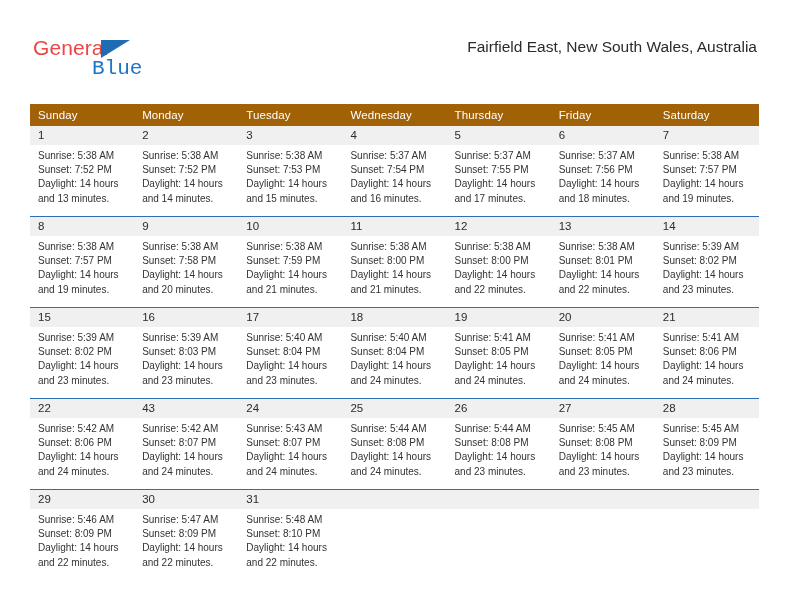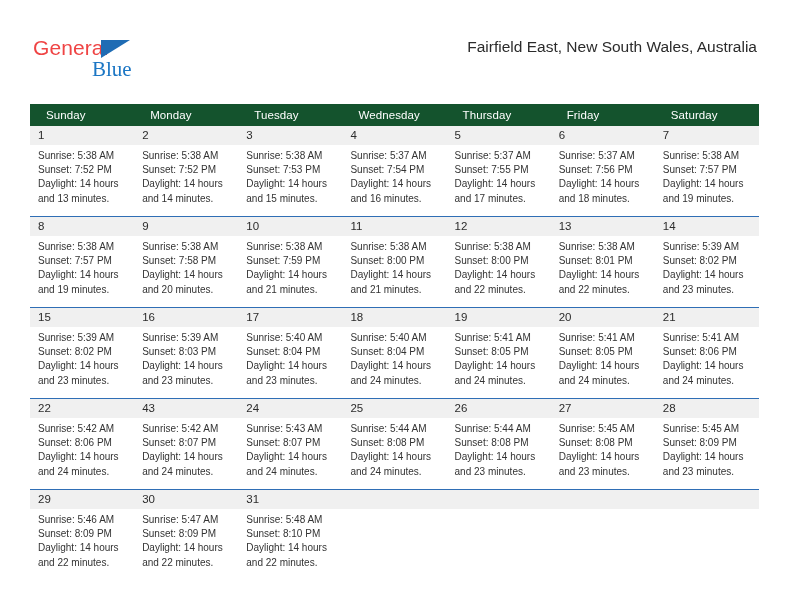--- a/index.html
+++ b/index.html
@@ -55,21 +55,21 @@
     height: 0;
     border-left: 29px solid #1f6cb4;
     border-bottom: 18px solid transparent;
   }
   .logo-blue {
     position: absolute;
     left: 59px;
     top: 21px;
     font-size: 21px;
     color: #1b76c4;
-    font-family: Liberation Serif, serif;
+    font-family: Liberation Mono, monospace;
   }
 
   .title-block {
     position: absolute;
     right: 35px;
     top: 30px;
     text-align: right;
   }
   .cal-title {
     font-size: 29px;
@@ -93,26 +93,26 @@
     position: absolute;
     left: 30px;
     top: 104px;
     width: 729px;
     border-collapse: collapse;
     table-layout: fixed;
   }
   .calendar col { width: 104.14px; }
 
   .calendar thead th {
-    background: #14532d;
+    background: #a16207;
     color: #ffffff;
     font-size: 11.5px;
     font-weight: normal;
     text-align: left;
-    padding: 5px 0 5px 16px;
+    padding: 5px 0 5px 8px;
     height: 11px;
     border: none;
     letter-spacing: 0.1px;
   }
 
   .week-row > td {
     vertical-align: top;
     padding: 0;
     border: none;
     border-top: 1.3px solid #2f6eb5;

